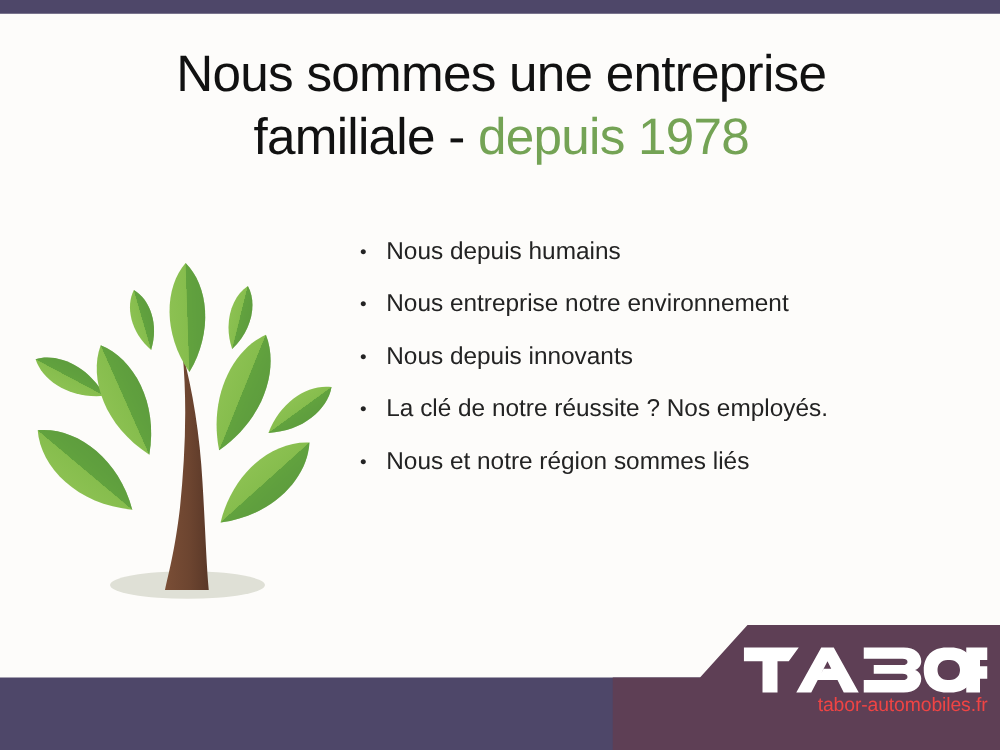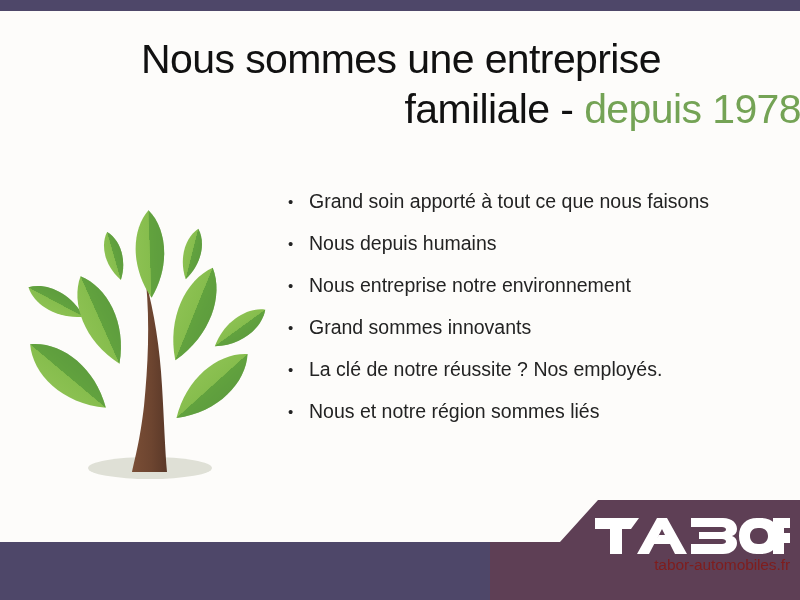--- a/index.html
+++ b/index.html
@@ -36,21 +36,21 @@
     left: 1px;
     width: 800px;
     text-align: center;
     font-size: 41px;
     font-weight: normal;
     line-height: 1.22;
     letter-spacing: -0.6px;
     color: #111111;
     z-index: 2;
   }
-  .heading-line2 { white-space: nowrap; text-align: right; }
+  .heading-line2 { white-space: nowrap; }
   .heading .accent { color: #74a355; }
   .heading .dash { color: #111111; }
 
   
   .bullets {
     position: absolute;
     top: 190px;
     left: 288px;
     width: 500px;
     z-index: 2;
@@ -116,21 +116,21 @@
     width: 195px;
     height: 42px;
   }
   .logo-tagline {
     position: absolute;
     left: 105px;
     top: 56px;
     width: 195px;
     text-align: right;
     font-size: 15.5px;
-    color: #7f1d1d;
+    color: #ef4444;
     letter-spacing: -0.1px;
     white-space: nowrap;
   }
 </style>
 </head>
 <body>
 
 <div id="slide">
 
   <div class="band band-top"></div>
@@ -178,24 +178,23 @@
       <use href="#leafShape" transform="translate(92,60)  rotate(-16) scale(0.46,0.48)"></use>
       <use href="#leafShape" transform="translate(128,58) rotate(-2)  scale(0.79,0.84)"></use>
       <use href="#leafShape" transform="translate(170,58) rotate(14)  scale(0.47,0.50)"></use>
       <use href="#leafShape" transform="translate(172,118) rotate(22) scale(0.92,0.96)"></use>
       <use href="#leafShape" transform="translate(218,132) rotate(54) scale(0.58,0.60)"></use>
       <use href="#leafShape" transform="translate(190,190) rotate(48) scale(0.92,0.92)"></use>
     </g>
   </svg>
 
   <ul class="bullets">
-    <li>Grand soin apporté à tout ce que nous faisons</li>
     <li>Nous depuis humains</li>
     <li>Nous entreprise notre environnement</li>
-    <li>Grand sommes innovants</li>
+    <li>Nous depuis innovants</li>
     <li>La clé de notre réussite ? Nos employés.</li>
     <li>Nous et notre région sommes liés</li>
   </ul>
 
   <div class="band band-bottom"></div>
 
   <div class="logo-block">
     <svg class="logo-shape" viewBox="0 0 310 100" preserveAspectRatio="none">
       <path d="M108,0 L310,0 L310,100 L0,100 L0,42 L70,42 Z" fill="#5e3f55"></path>
     </svg>

